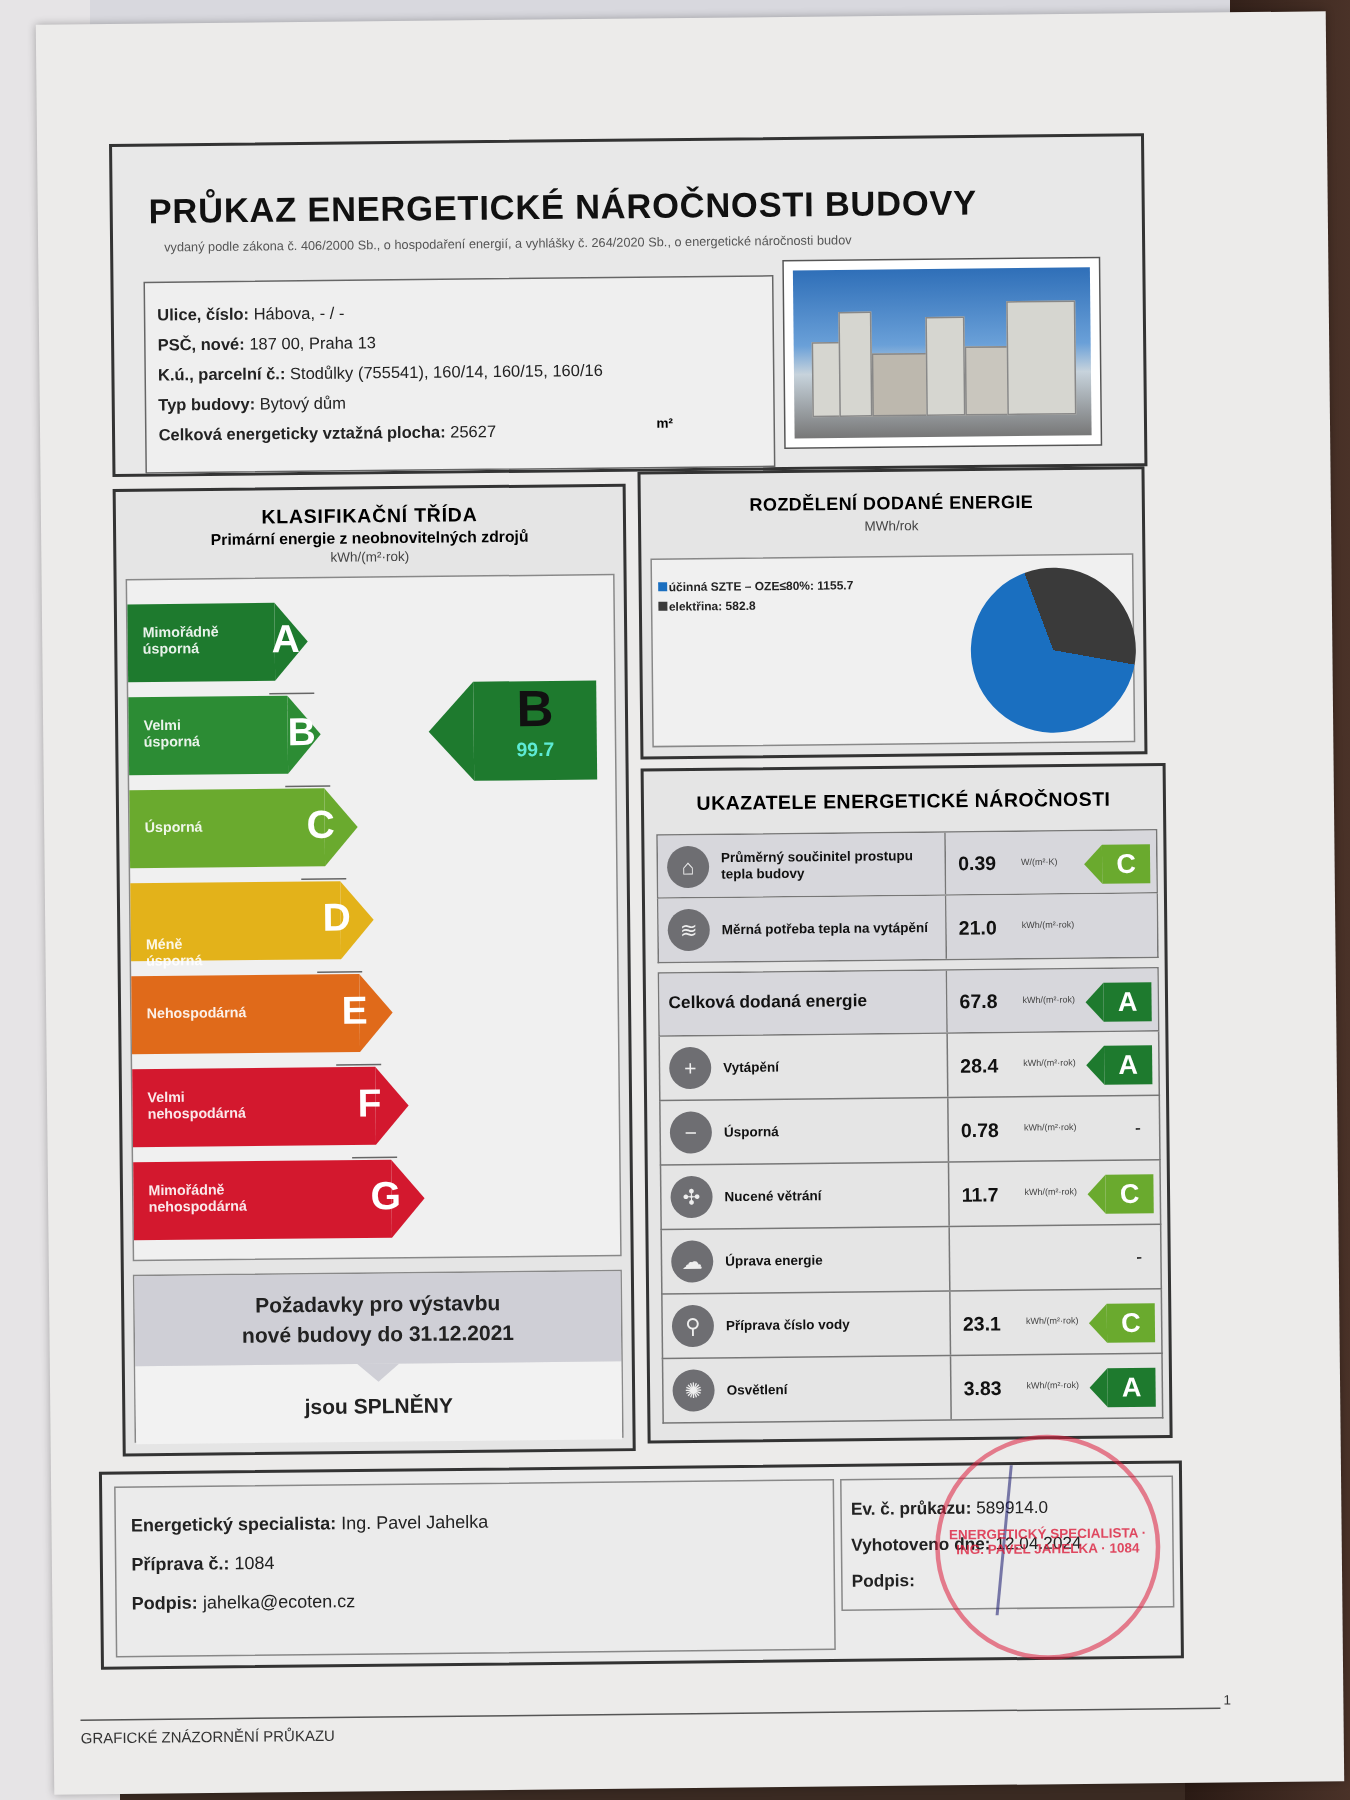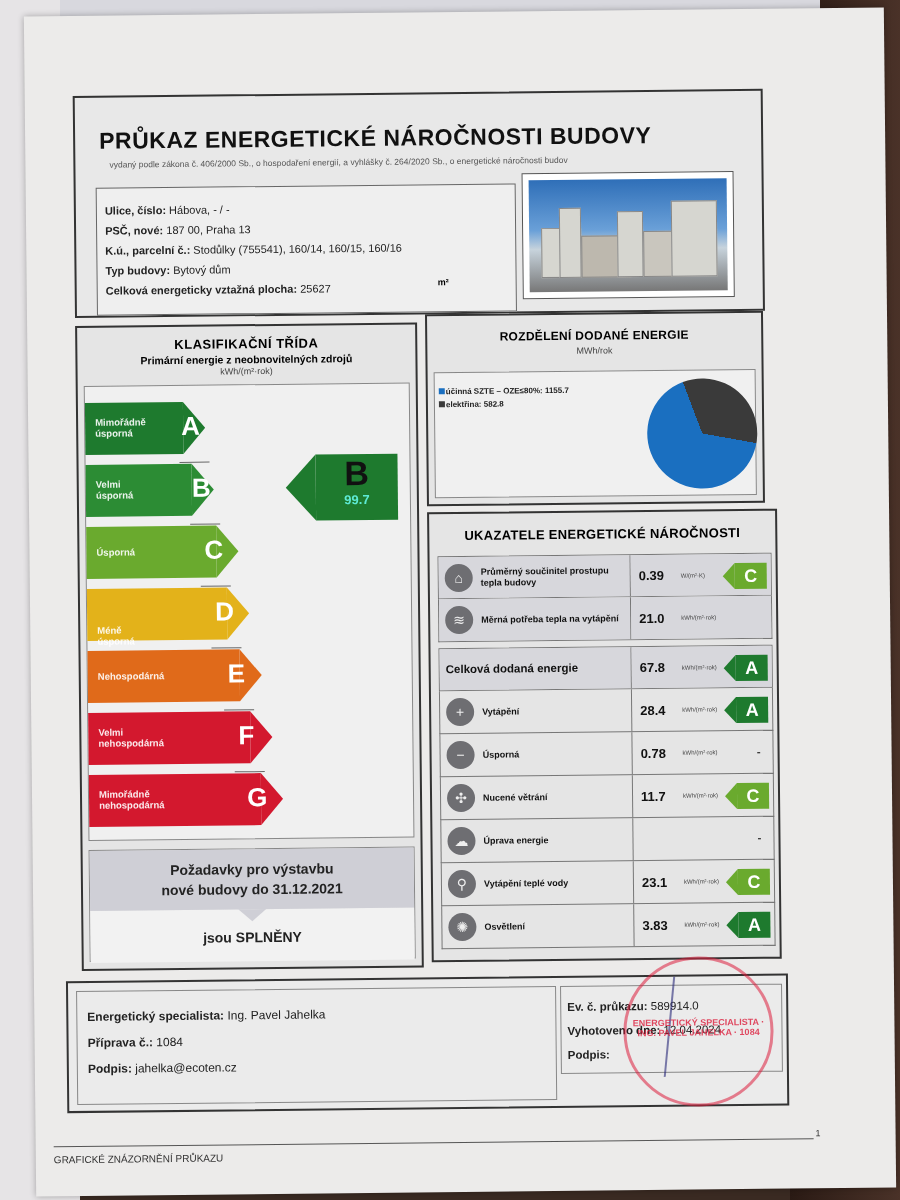--- a/index.html
+++ b/index.html
@@ -297,21 +297,21 @@
               <span class="ico">☁</span>
               <span class="lbl">Úprava energie</span>
             </div>
           <div class="c2">
               <span class="dash">-</span>
             </div>
         </div>
         <div class="row">
           <div class="c1">
               <span class="ico">⚲</span>
-              <span class="lbl">Vytápění teplé vody</span>
+              <span class="lbl">Příprava číslo vody</span>
             </div>
           <div class="c2">
               <span class="val">23.1</span>
               <span class="unit">kWh/(m²·rok)</span>
             <div class="badge">
                 <div class="badge-tip" style="border-right-color:#6aaa2e;"></div>
                 <div class="badge-body" style="background:#6aaa2e;">C</div>
               </div>
           </div>
         </div>

